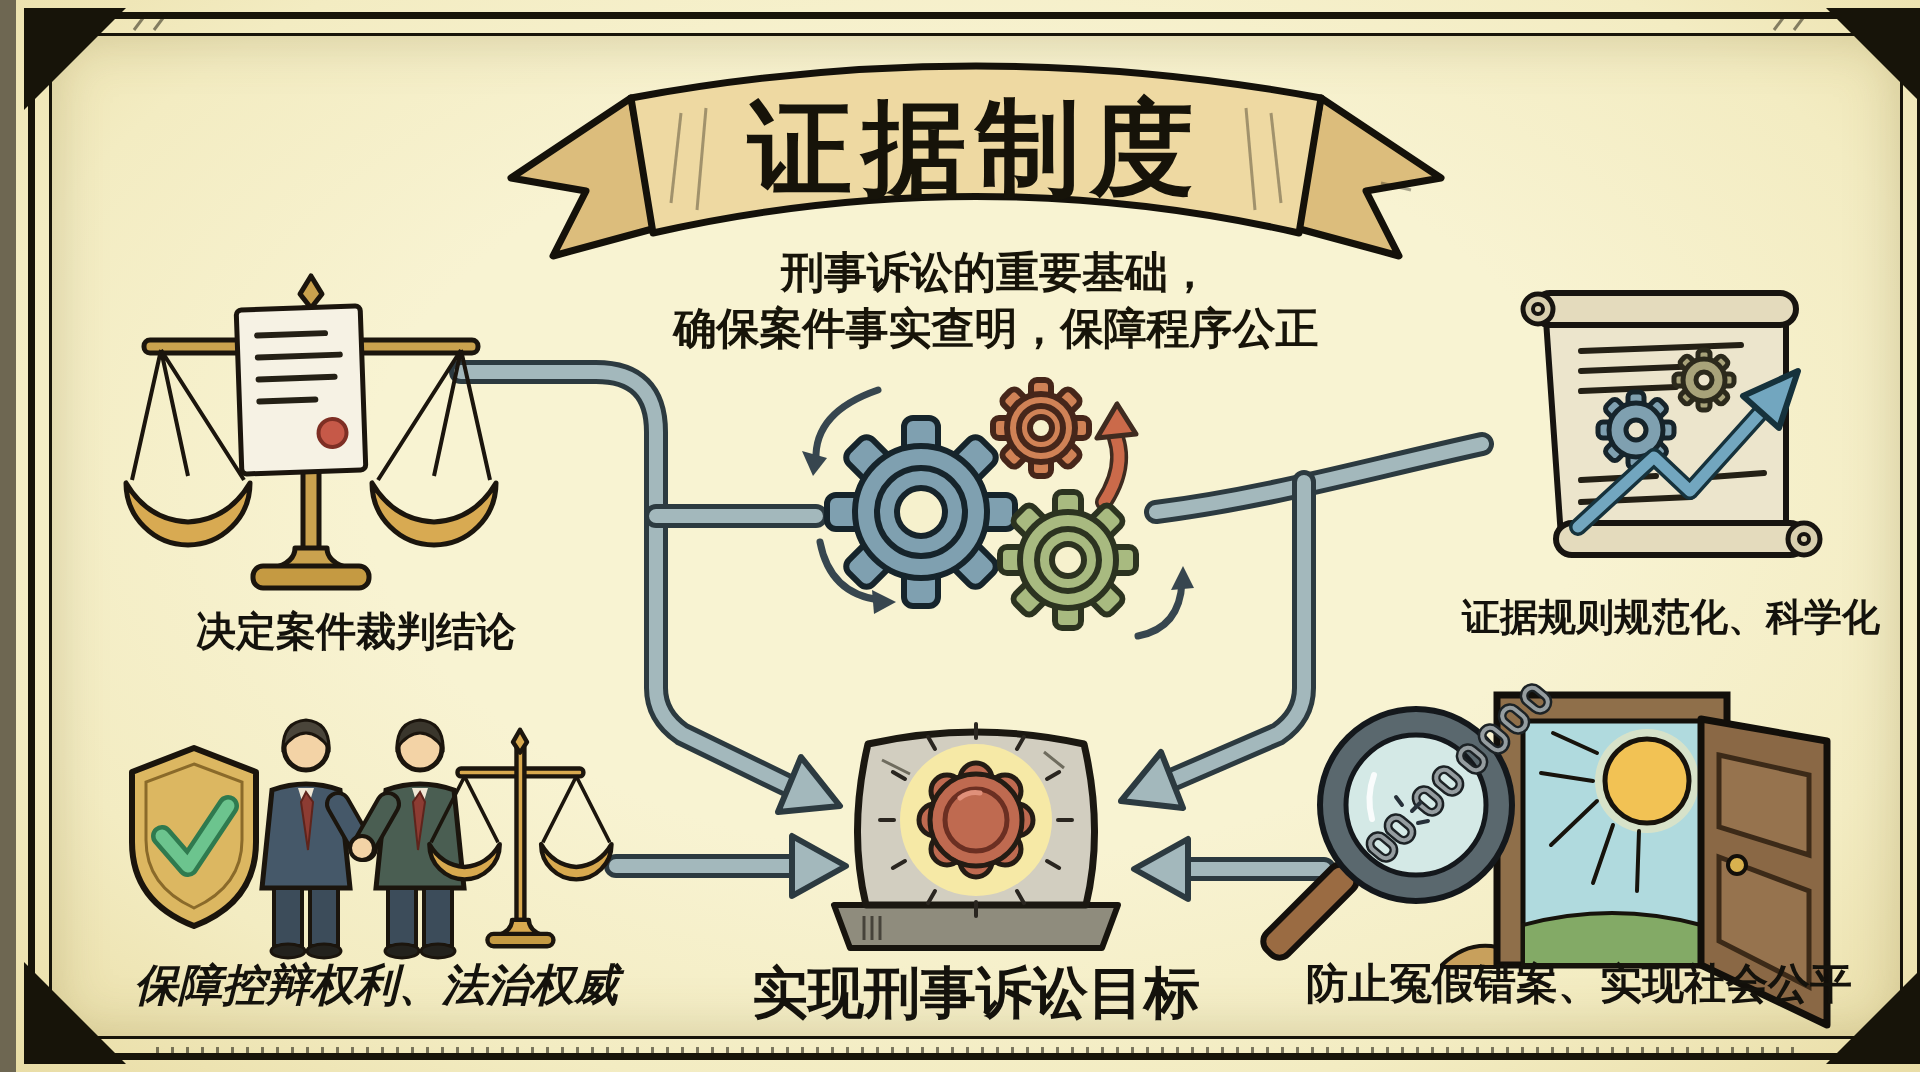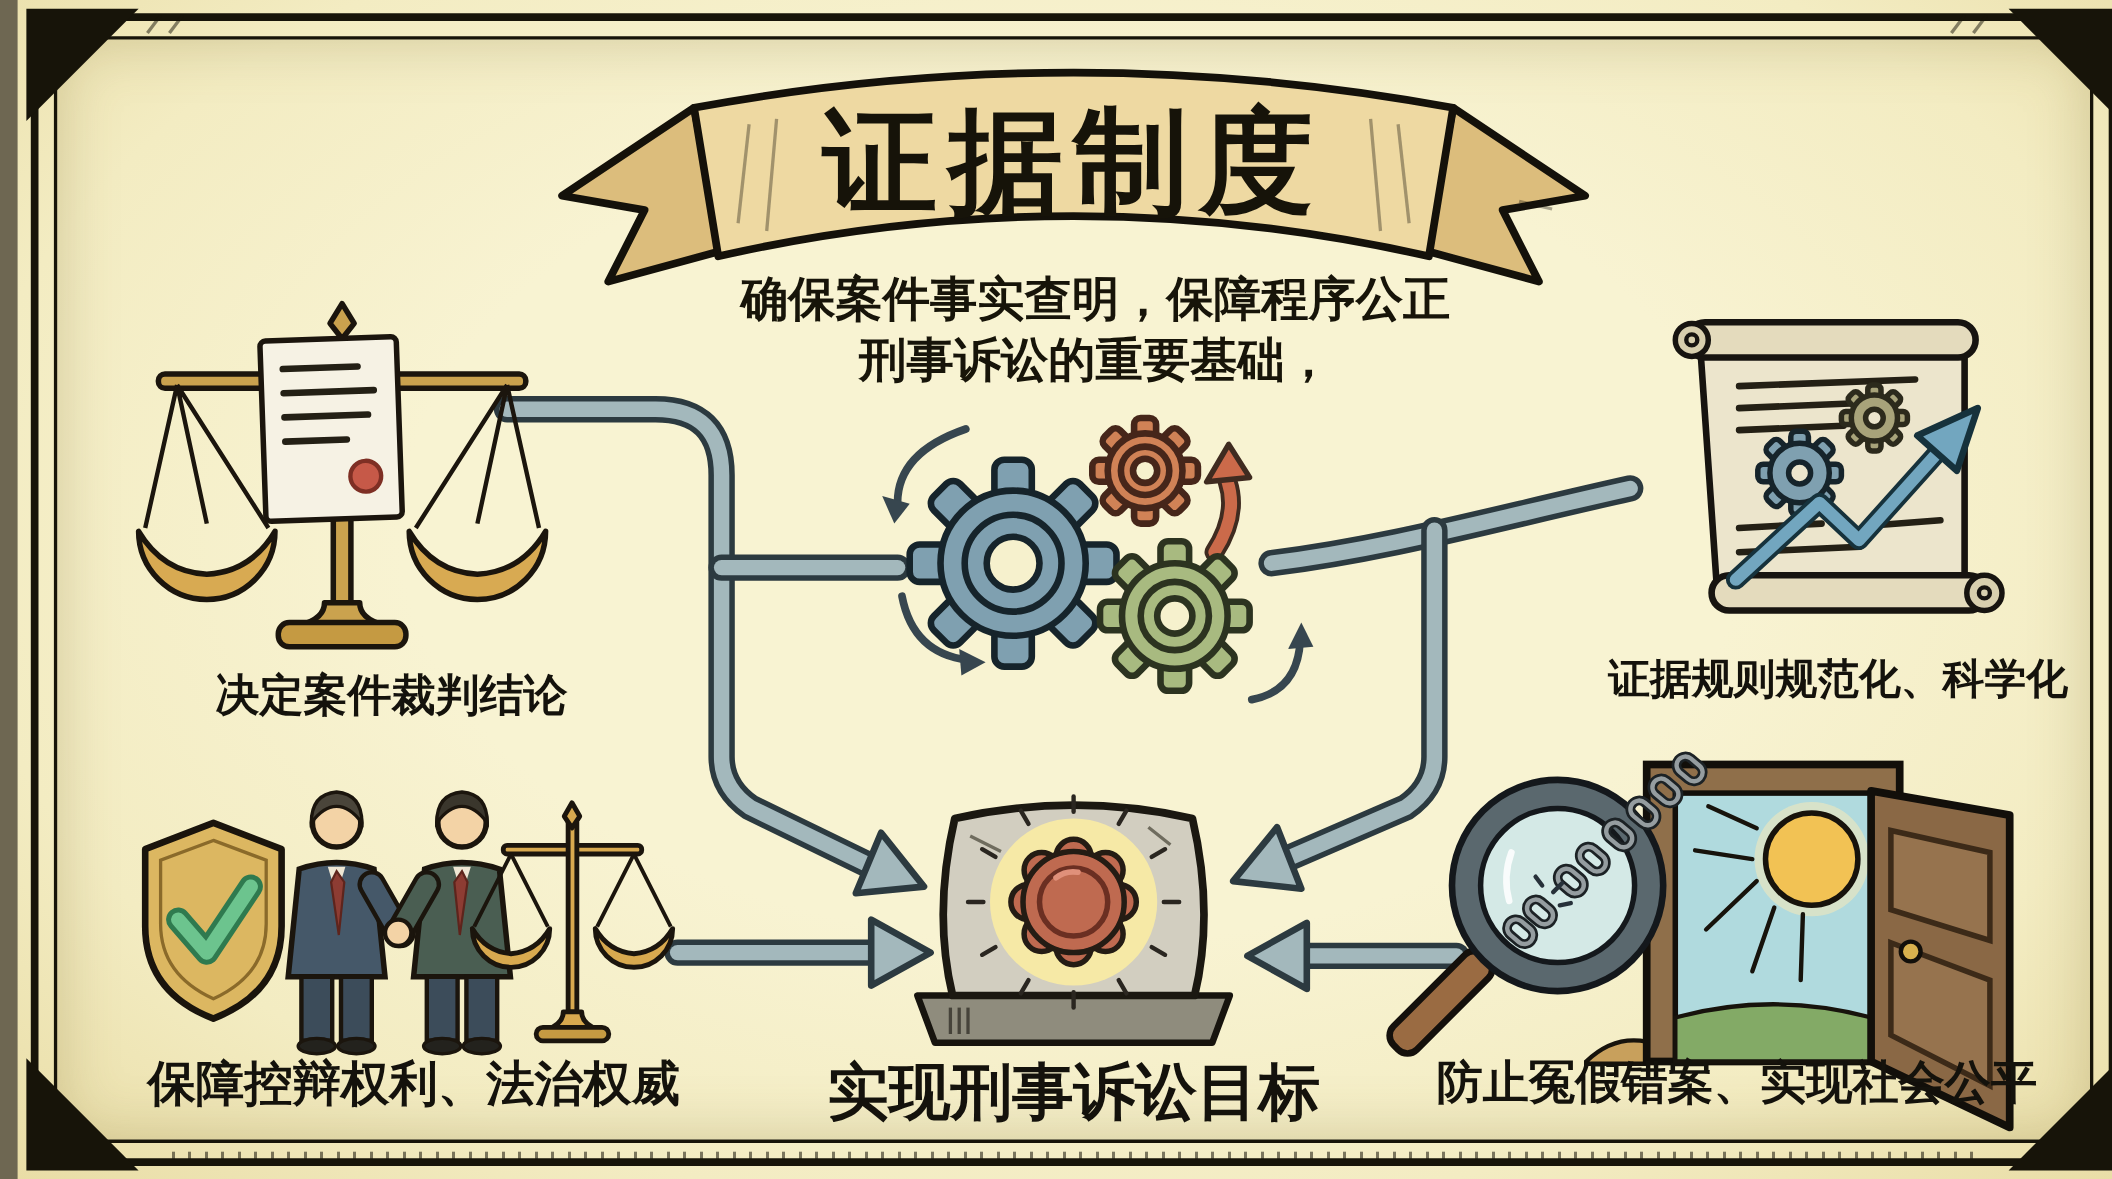--- a/index.html
+++ b/index.html
@@ -21,21 +21,21 @@
   .subtitle{
     position:absolute;left:520px;top:244px;width:920px;text-align:center;
     font-size:43px;font-weight:800;line-height:56px;color:#171409;
   }
   .node-label{
     position:absolute;text-align:center;font-weight:800;color:#14120c;white-space:nowrap;
   }
   .lbl-scales{left:120px;top:604px;width:440px;font-size:40px;}
   .lbl-gears{left:740px;top:642px;width:440px;font-size:46px;}
   .lbl-scroll{left:1420px;top:592px;width:470px;font-size:38px;}
-  .lbl-handshake{left:105px;top:956px;width:510px;font-size:44px;}
+  .lbl-handshake{left:105px;top:956px;width:510px;font-size:44px;font-style:italic;}
   .lbl-seal{left:730px;top:956px;width:460px;font-size:56px;}
   .lbl-justice{left:1290px;top:956px;width:530px;font-size:42px;}
 </style>
 </head>
 <body>
 
 <div class="canvas">
 
   <div class="frame-outer"></div>
   <div class="frame-inner"></div>
@@ -400,22 +400,22 @@
         <line x1="235" y1="80" x2="226" y2="182"></line>
       <line x1="775" y1="80" x2="784" y2="182"></line>
         <line x1="800" y1="85" x2="810" y2="175"></line>
       <line x1="70" y1="155" x2="100" y2="162"></line>
         <line x1="910" y1="155" x2="940" y2="162"></line>
     </g>
   </svg>
   <div class="banner-title">证据制度</div>
 
   <div class="subtitle">
+    <div>刑事诉讼的重要基础，</div>
     <div>确保案件事实查明，保障程序公正</div>
-    <div>刑事诉讼的重要基础，</div>
   </div>
 
   <div class="node-label lbl-scales">决定案件裁判结论</div>
   <div class="node-label lbl-scroll">证据规则规范化、科学化</div>
   <div class="node-label lbl-handshake">保障控辩权利、法治权威</div>
   <div class="node-label lbl-seal">实现刑事诉讼目标</div>
   <div class="node-label lbl-justice">防止冤假错案、实现社会公平</div>
 
 </div>
 

